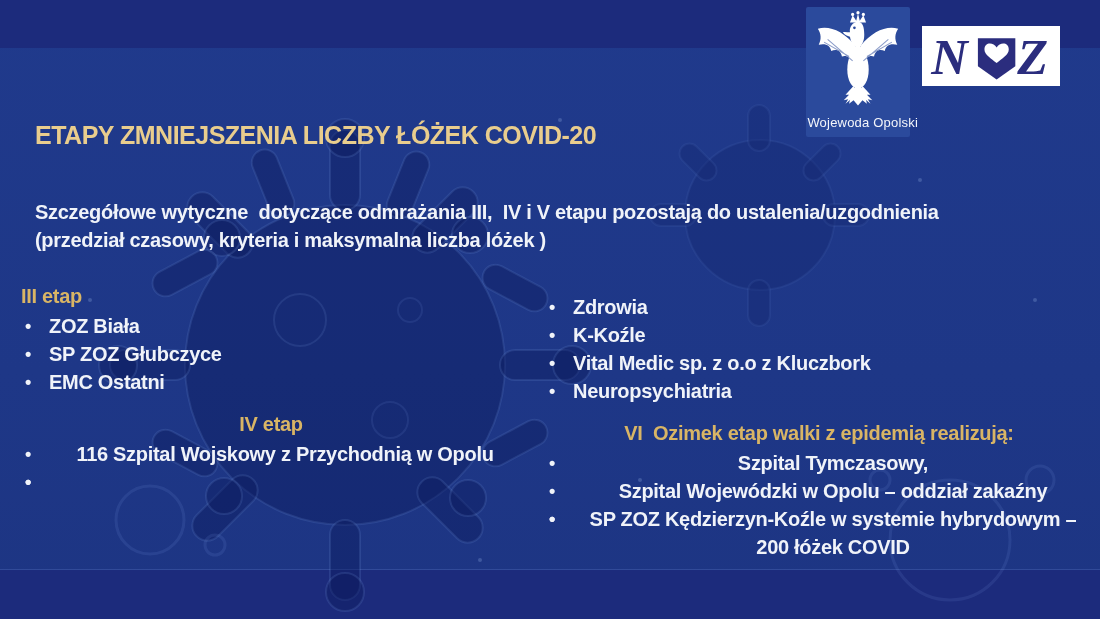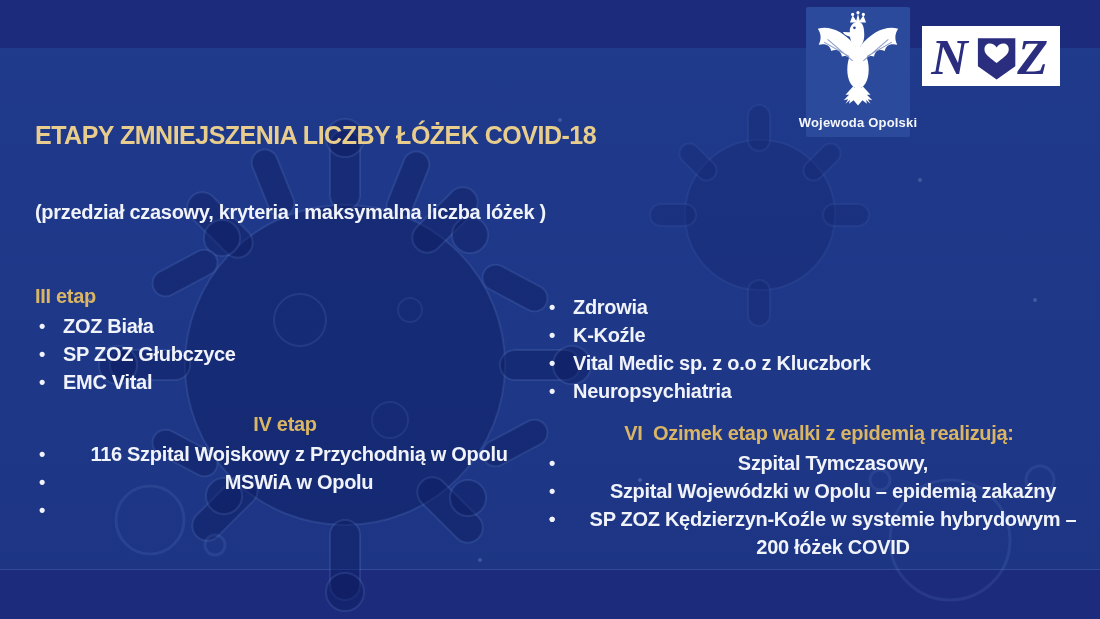--- a/index.html
+++ b/index.html
@@ -16,21 +16,21 @@
 
   .title{
     position:absolute;left:35px;top:121px;
     font-size:25px;font-weight:bold;letter-spacing:-0.5px;
     color:#e9cd8d;white-space:pre;
   }
   .subtitle{position:absolute;left:35px;top:198px;color:#f0f3f9;}
   .subtitle div{font-size:20px;font-weight:bold;line-height:28px;letter-spacing:-0.3px;white-space:pre;}
 
   .col{position:absolute;}
-  .col.left{left:35px;top:283px;width:500px;}
+  .col.left{left:21px;top:283px;width:500px;}
   .col.right{left:545px;top:293px;width:548px;}
   .section + .section{margin-top:15px;text-align:center;}
   .section-title{
     font-size:20px;font-weight:bold;color:#d9b565;
     line-height:26px;margin-bottom:3px;letter-spacing:-0.3px;white-space:pre;
   }
   ul.items{list-style:none;margin:0;padding:0;}
   ul.items li{
     position:relative;padding-left:28px;
     font-size:20px;font-weight:bold;color:#f0f3f9;
@@ -38,21 +38,21 @@
   }
   ul.items li .blt{position:absolute;left:4px;top:0;font-size:18px;}
 
   .emblem-box{
     position:absolute;left:806px;top:7px;width:104px;height:130px;
     background:#2b4a9c;border-radius:2px;text-align:center;
   }
   .emblem-box svg{display:block;margin:3px auto 0 auto;}
   .emblem-caption{
     position:absolute;left:-8px;right:-8px;bottom:7px;
-    font-size:13px;font-weight:bold;color:#f4f6fb;letter-spacing:0.2px;
+    font-size:13px;font-weight:normal;color:#f4f6fb;letter-spacing:0.2px;text-align:right;
   }
   .nfz-box{
     position:absolute;left:922px;top:26px;width:138px;height:60px;
     background:#ffffff;display:flex;align-items:center;justify-content:center;
   }
   .nfz-box svg{display:block;}
   .nfz-letter{
     font-family:"Liberation Serif","DejaVu Serif",serif;
     font-weight:bold;font-style:italic;font-size:54px;fill:#2b2d7e;
   }
@@ -149,58 +149,59 @@
 
   <div class="nfz-box">
     <svg width="132" height="58" viewBox="0 0 140 62">
       <text class="nfz-letter" x="6" y="50">N</text>
       <path fill="#2b2d7e" d="M56 12 h40 v30 l-20 14 l-20 -14 Z"></path>
       <path fill="#ffffff" d="M76 22 c-3.6 -6.4 -13 -6 -13 2 c0 6 7.4 9.4 13 14.6 c5.6 -5.2 13 -8.6 13 -14.6 c0 -8 -9.4 -8.4 -13 -2 Z"></path>
       <text class="nfz-letter" x="98" y="50">Z</text>
     </svg>
   </div>
 
-  <h1 class="title" style="margin:0;">ETAPY ZMNIEJSZENIA LICZBY ŁÓŻEK COVID-18</h1>
+  <h1 class="title" style="margin:0;">ETAPY ZMNIEJSZENIA LICZBY ŁÓŻEK COVID-20</h1>
 
   <div class="subtitle">
+    <div>Szczegółowe wytyczne  dotyczące odmrażania III,  IV i V etapu pozostają do ustalenia/uzgodnienia</div>
     <div>(przedział czasowy, kryteria i maksymalna liczba lóżek )</div>
   </div>
 
   <div class="col left">
     <div class="section">
       <div class="section-title">III etap</div>
       <ul class="items">
         <li><span class="blt">•</span><span>ZOZ Biała</span></li>
         <li><span class="blt">•</span><span>SP ZOZ Głubczyce</span></li>
-        <li><span class="blt">•</span><span>EMC Vital</span></li>
+        <li><span class="blt">•</span><span>EMC Ostatni</span></li>
       </ul>
     </div>
     <div class="section">
       <div class="section-title">IV etap</div>
       <ul class="items">
         <li><span class="blt">•</span><span>116 Szpital Wojskowy z Przychodnią w Opolu</span></li>
-        <li><span class="blt">•</span><span>MSWiA w Opolu</span></li>
+        <li><span class="blt">•</span></li>
         <li><span class="blt">•</span></li>
       </ul>
     </div>
   </div>
 
   <div class="col right">
     <div class="section">
       <ul class="items">
         <li><span class="blt">•</span><span>Zdrowia</span></li>
         <li><span class="blt">•</span><span>K-Koźle</span></li>
         <li><span class="blt">•</span><span>Vital Medic sp. z o.o z Kluczbork</span></li>
         <li><span class="blt">•</span><span>Neuropsychiatria</span></li>
       </ul>
     </div>
     <div class="section">
       <div class="section-title">VI  Ozimek etap walki z epidemią realizują:</div>
       <ul class="items">
         <li><span class="blt">•</span><span>Szpital Tymczasowy,</span></li>
-        <li><span class="blt">•</span><span>Szpital Wojewódzki w Opolu – epidemią zakaźny</span></li>
+        <li><span class="blt">•</span><span>Szpital Wojewódzki w Opolu – oddział zakaźny</span></li>
         <li><span class="blt">•</span></li>
         <li><span class="blt">•</span><span>SP ZOZ Kędzierzyn-Koźle w systemie hybrydowym – 200 łóżek COVID</span></li>
       </ul>
     </div>
   </div>
 
 </div>
 
 </body></html>

